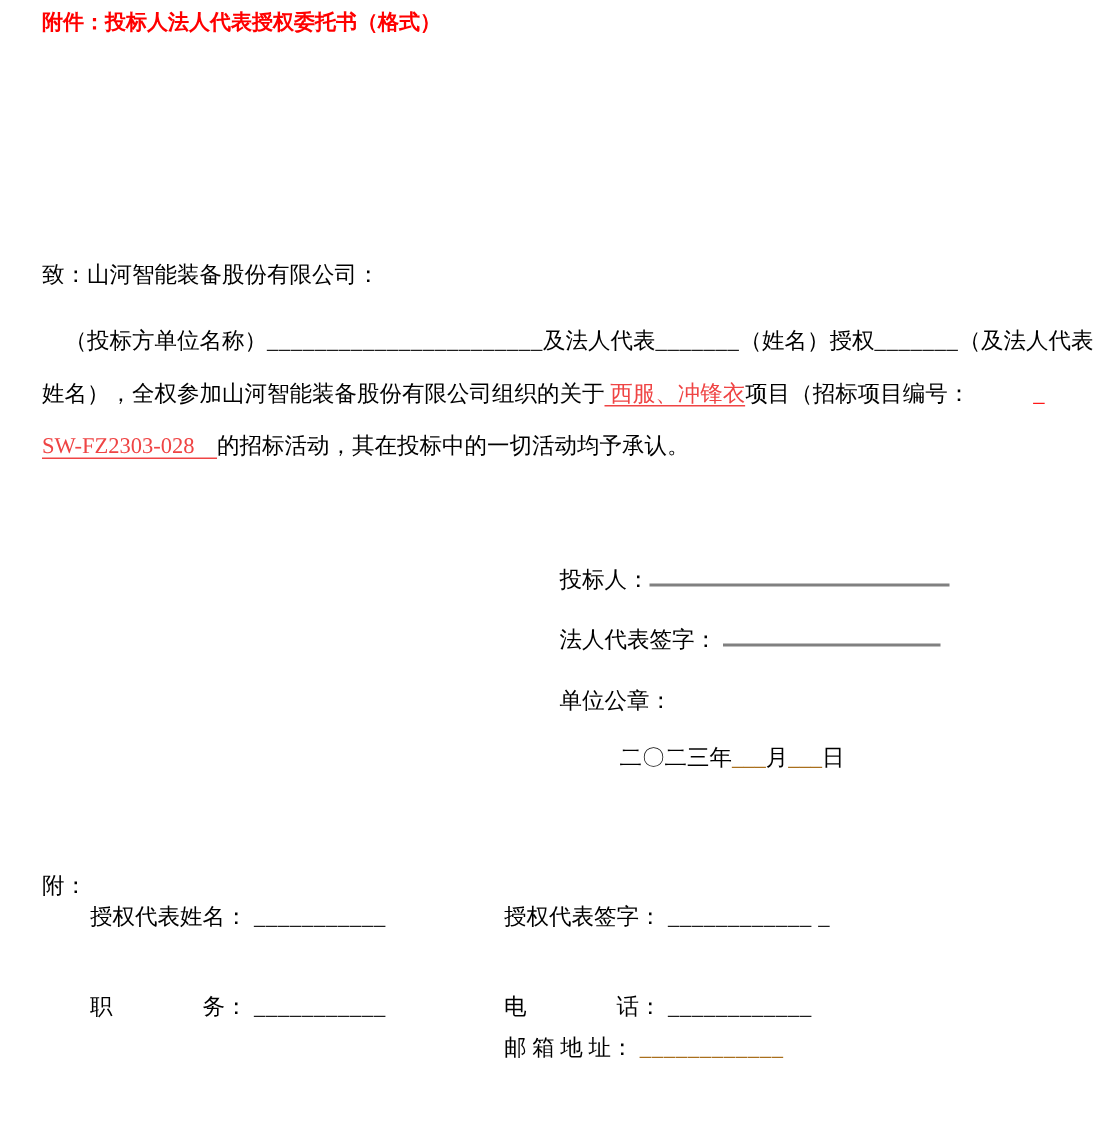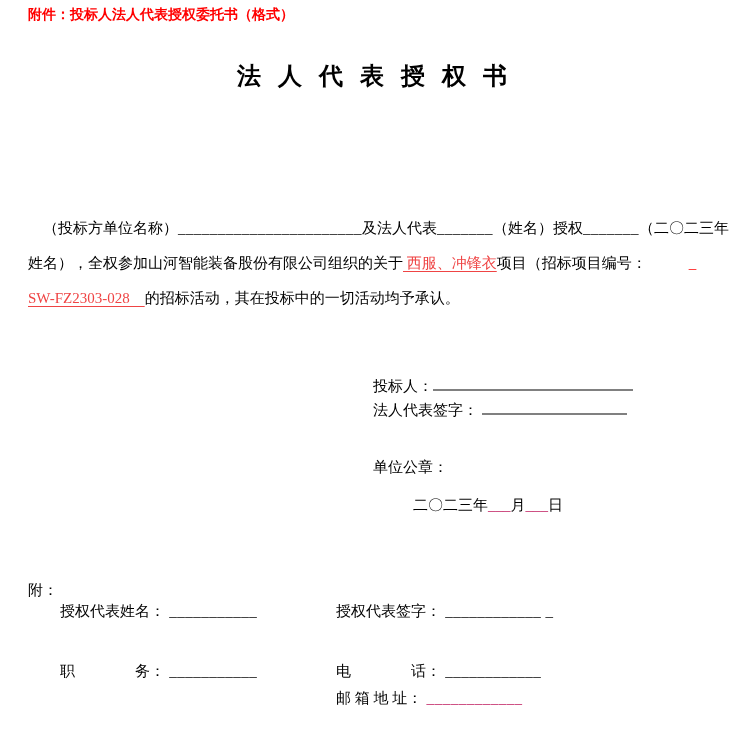--- a/index.html
+++ b/index.html
@@ -18,47 +18,47 @@
   .salutation { left:28px; top:174px; font-size:15px; white-space:nowrap; }
   
   .body-para { left:28px; top:211px; width:702px; font-size:15px; line-height:35px; }
   .bline { white-space:pre-wrap; }
   .indent { text-indent:15px; }
   .red-underline { color:#ef4444; text-decoration:underline; text-underline-offset:3px; text-decoration-thickness:1px; }
   .red-blank { color:#ff0000; margin-left:42px; }
   
   .sig { font-size:15px; white-space:pre; }
   .sig-bidder { left:373px; top:377px; }
-  .sig-legal  { left:373px; top:401px;font-family:Liberation Serif, serif; }
+  .sig-legal  { left:373px; top:417px;font-family:Liberation Serif, serif; }
   .sig-seal   { left:373px; top:458px; }
   .sig-date   { left:413px; top:496px; }
   .rule { display:inline-block; border-bottom:2px solid #808080; }
   .rule-200 { width:200px; }
   .rule-145 { width:145px; }
-  .gray { color:#be185d; }
+  .gray { color:#a16207; }
   
   .appendix-head { left:28px; top:581px; font-size:15px; }
   .app-row { left:0; top:0; width:744px; height:22px; font-size:15px; }
   .row-1 { top:602px; } .row-2 { top:662px; } .row-3 { top:689px; }
   .cell-left  { position:absolute; left:60px;  white-space:pre; }
   .cell-right { position:absolute; left:336px; white-space:pre; }
   .blank { letter-spacing:0.5px; }
 </style>
 </head>
 <body>
 
 <div class="page">
 
   <div class="abs att-note">附件：投标人法人代表授权委托书（格式）</div>
 
-  <h1 class="abs title">法人代表授权书</h1>
 
+  <div class="abs salutation">致：山河智能装备股份有限公司：</div>
 
   <div class="abs body-para">
-    <div class="bline indent"><span>（投标方单位名称）</span><span class="blank">_______________________</span><span>及法人代表</span><span class="blank">_______</span><span>（姓名）授权</span><span class="blank">_______</span><span>（二〇二三年</span></div>
+    <div class="bline indent"><span>（投标方单位名称）</span><span class="blank">_______________________</span><span>及法人代表</span><span class="blank">_______</span><span>（姓名）授权</span><span class="blank">_______</span><span>（及法人代表</span></div>
     <div class="bline"><span>姓名），全权参加山河智能装备股份有限公司组织的关于</span><span class="red-underline"> 西服、冲锋衣</span><span>项目（招标项目编号：</span><span class="red-blank">_</span></div>
     <div class="bline"><span class="red-underline">SW-FZ2303-028　</span><span>的招标活动，其在投标中的一切活动均予承认。</span></div>
   </div>
 
   <div class="abs sig sig-bidder"><span>投标人：</span><span class="rule rule-200"></span></div>
 
   <div class="abs sig sig-legal"><span>法人代表签字：</span> <span class="rule rule-145"></span></div>
 
   <div class="abs sig sig-seal"><span>单位公章：</span></div>
 

